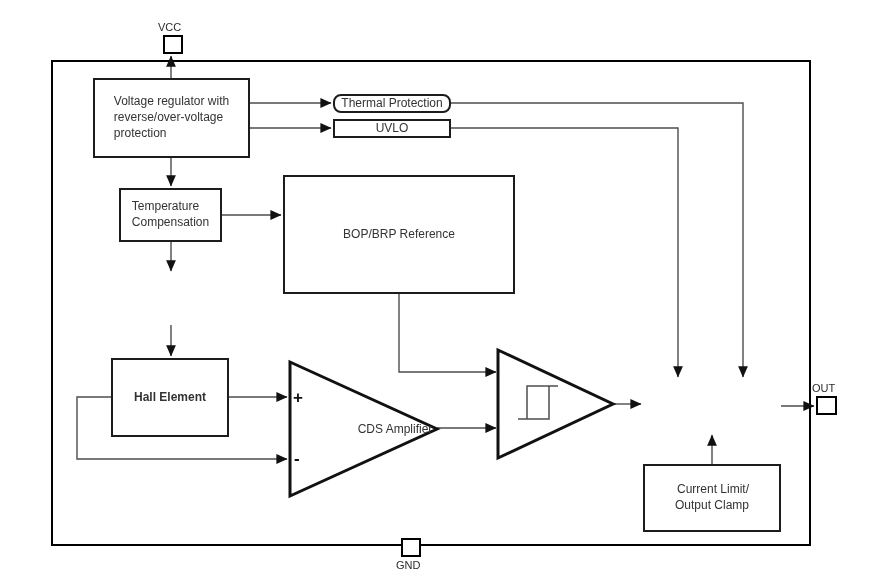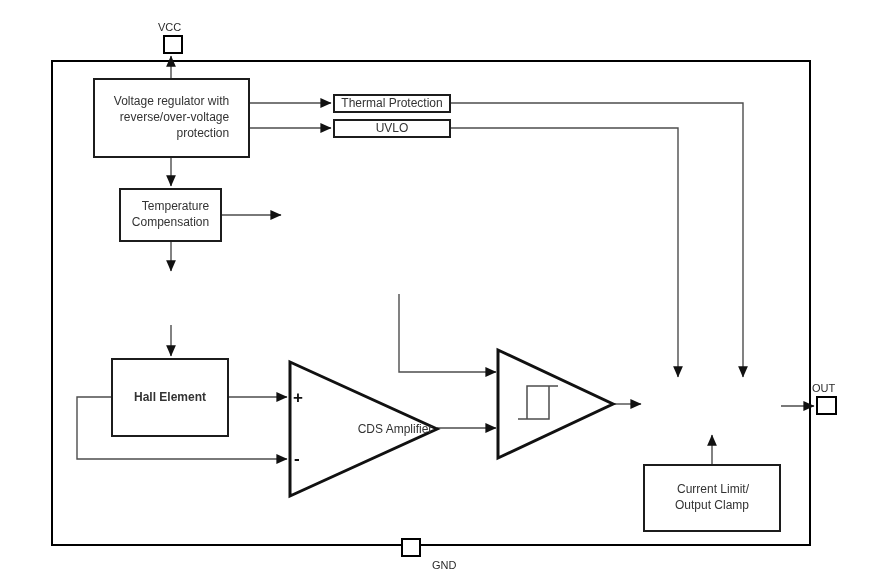--- a/index.html
+++ b/index.html
@@ -7,21 +7,21 @@
     position:relative;width:885px;height:583px;background:#ffffff;overflow:hidden;
     font-family:"Liberation Sans","DejaVu Sans",sans-serif;color:#333333;
   }
   #outer-border{
     position:absolute;left:51px;top:60px;width:760px;height:486px;
     border:2.5px solid #000000;box-sizing:border-box;background:transparent;z-index:0;
   }
   #wires{position:absolute;left:0;top:0;z-index:1;}
   .box{
     position:absolute;box-sizing:border-box;border:2px solid #1c1c1c;background:#ffffff;
-    display:flex;align-items:center;justify-content:center;text-align:right;
+    display:flex;align-items:center;justify-content:center;text-align:left;
     font-size:12px;line-height:1.32;white-space:pre-line;z-index:2;color:#333333;
   }
   .box.left{text-align:left;}
   .pin{
     position:absolute;box-sizing:border-box;border:2.5px solid #000000;background:#ffffff;z-index:3;
   }
   .pin-label{
     position:absolute;font-size:11px;color:#2b2b2b;z-index:3;line-height:1;
   }
   .amp-sign{
@@ -71,41 +71,42 @@
     <g fill="none" stroke="#4d4d4d" stroke-width="1.5">
       <polyline points="558,386 527,386 527,419"></polyline>
       <polyline points="518,419 549,419 549,386"></polyline>
     </g>
   </svg>
 
   <div class="box" style="left:93px;top:78px;width:157px;height:80px;">Voltage regulator with
 reverse/over-voltage
 protection</div>
 
-  <div class="box" style="left:333px;top:94px;width:118px;height:19px;">Thermal Protection</div>
+  <div class="box" style="left:333px;top:94px;width:118px;height:19px;border-radius:8px;">Thermal Protection</div>
 
   <div class="box" style="left:333px;top:119px;width:118px;height:19px;">UVLO</div>
 
   <div class="box" style="left:119px;top:188px;width:103px;height:54px;">Temperature
 Compensation</div>
 
+  <div class="box" style="left:283px;top:175px;width:232px;height:119px;">BOP/BRP Reference</div>
 
 
   <div class="box" style="left:111px;top:358px;width:118px;height:79px;font-weight:bold;">Hall Element</div>
 
 
   <div class="box left" style="left:643px;top:464px;width:138px;height:68px;text-align:right;">Current Limit/
 Output Clamp</div>
 
   <div class="amp-sign" style="left:293px;top:389px;">+</div>
   <div class="amp-sign" style="left:294px;top:450px;">-</div>
   <div class="amp-label" style="left:289px;top:423px;width:116px;">CDS Amplifier</div>
 
   <div class="pin" style="left:163px;top:35px;width:20px;height:19px;"></div>
   <div class="pin-label" style="left:158px;top:22px;width:30px;">VCC</div>
 
   <div class="pin" style="left:401px;top:538px;width:20px;height:19px;"></div>
-  <div class="pin-label" style="left:396px;top:560px;width:30px;margin-left:36px;">GND</div>
+  <div class="pin-label" style="left:396px;top:560px;width:30px;">GND</div>
 
   <div class="pin" style="left:816px;top:396px;width:21px;height:19px;"></div>
   <div class="pin-label" style="left:812px;top:383px;width:30px;">OUT</div>
 
 </div>
 
 </body></html>

